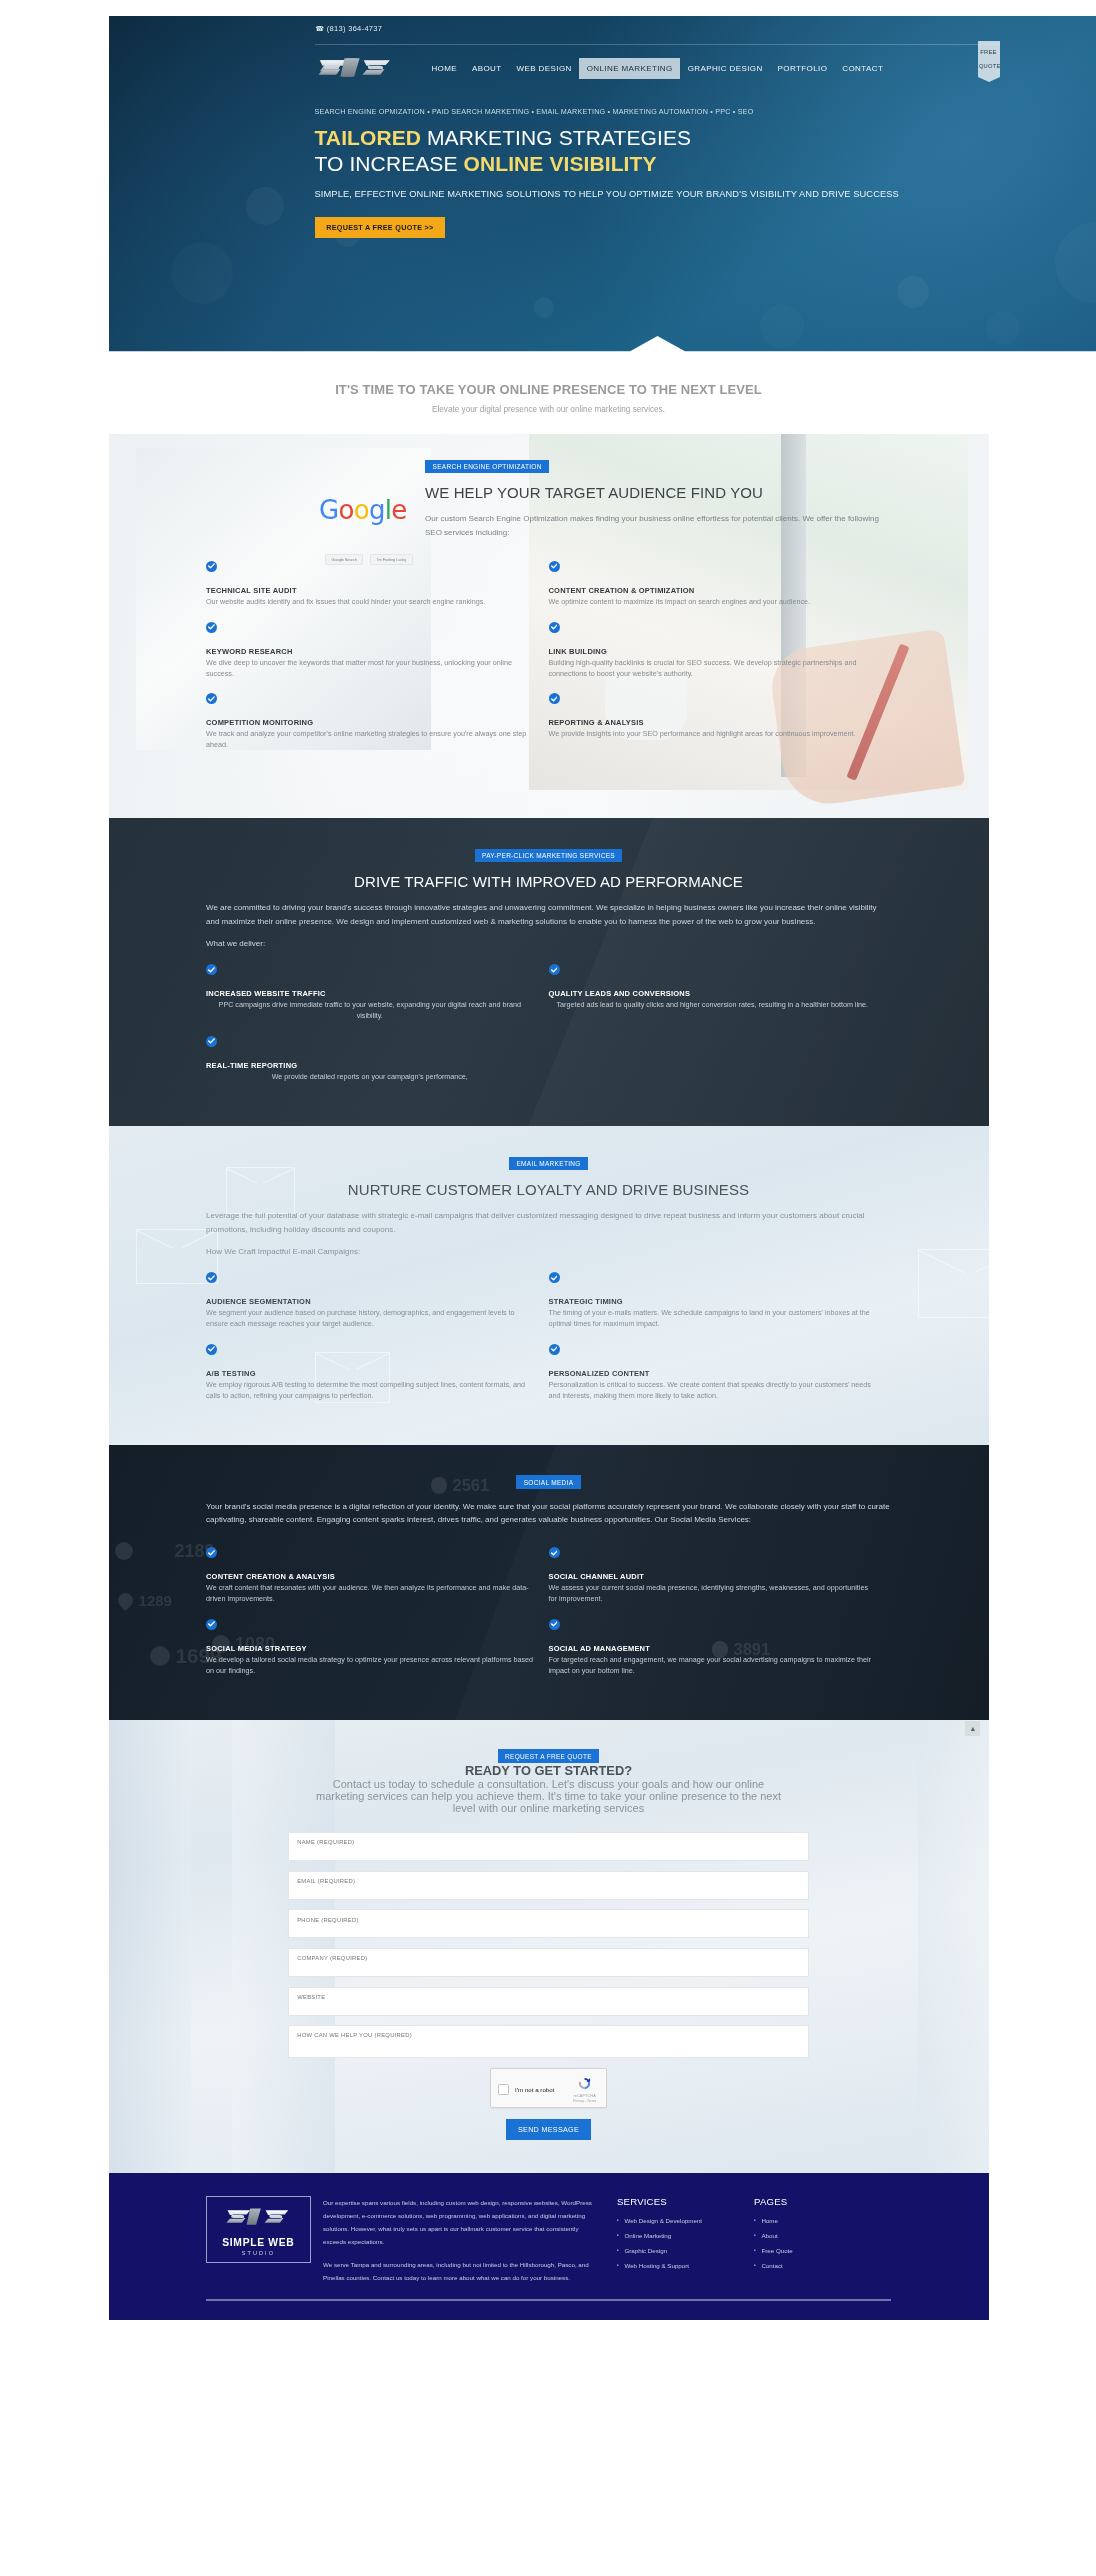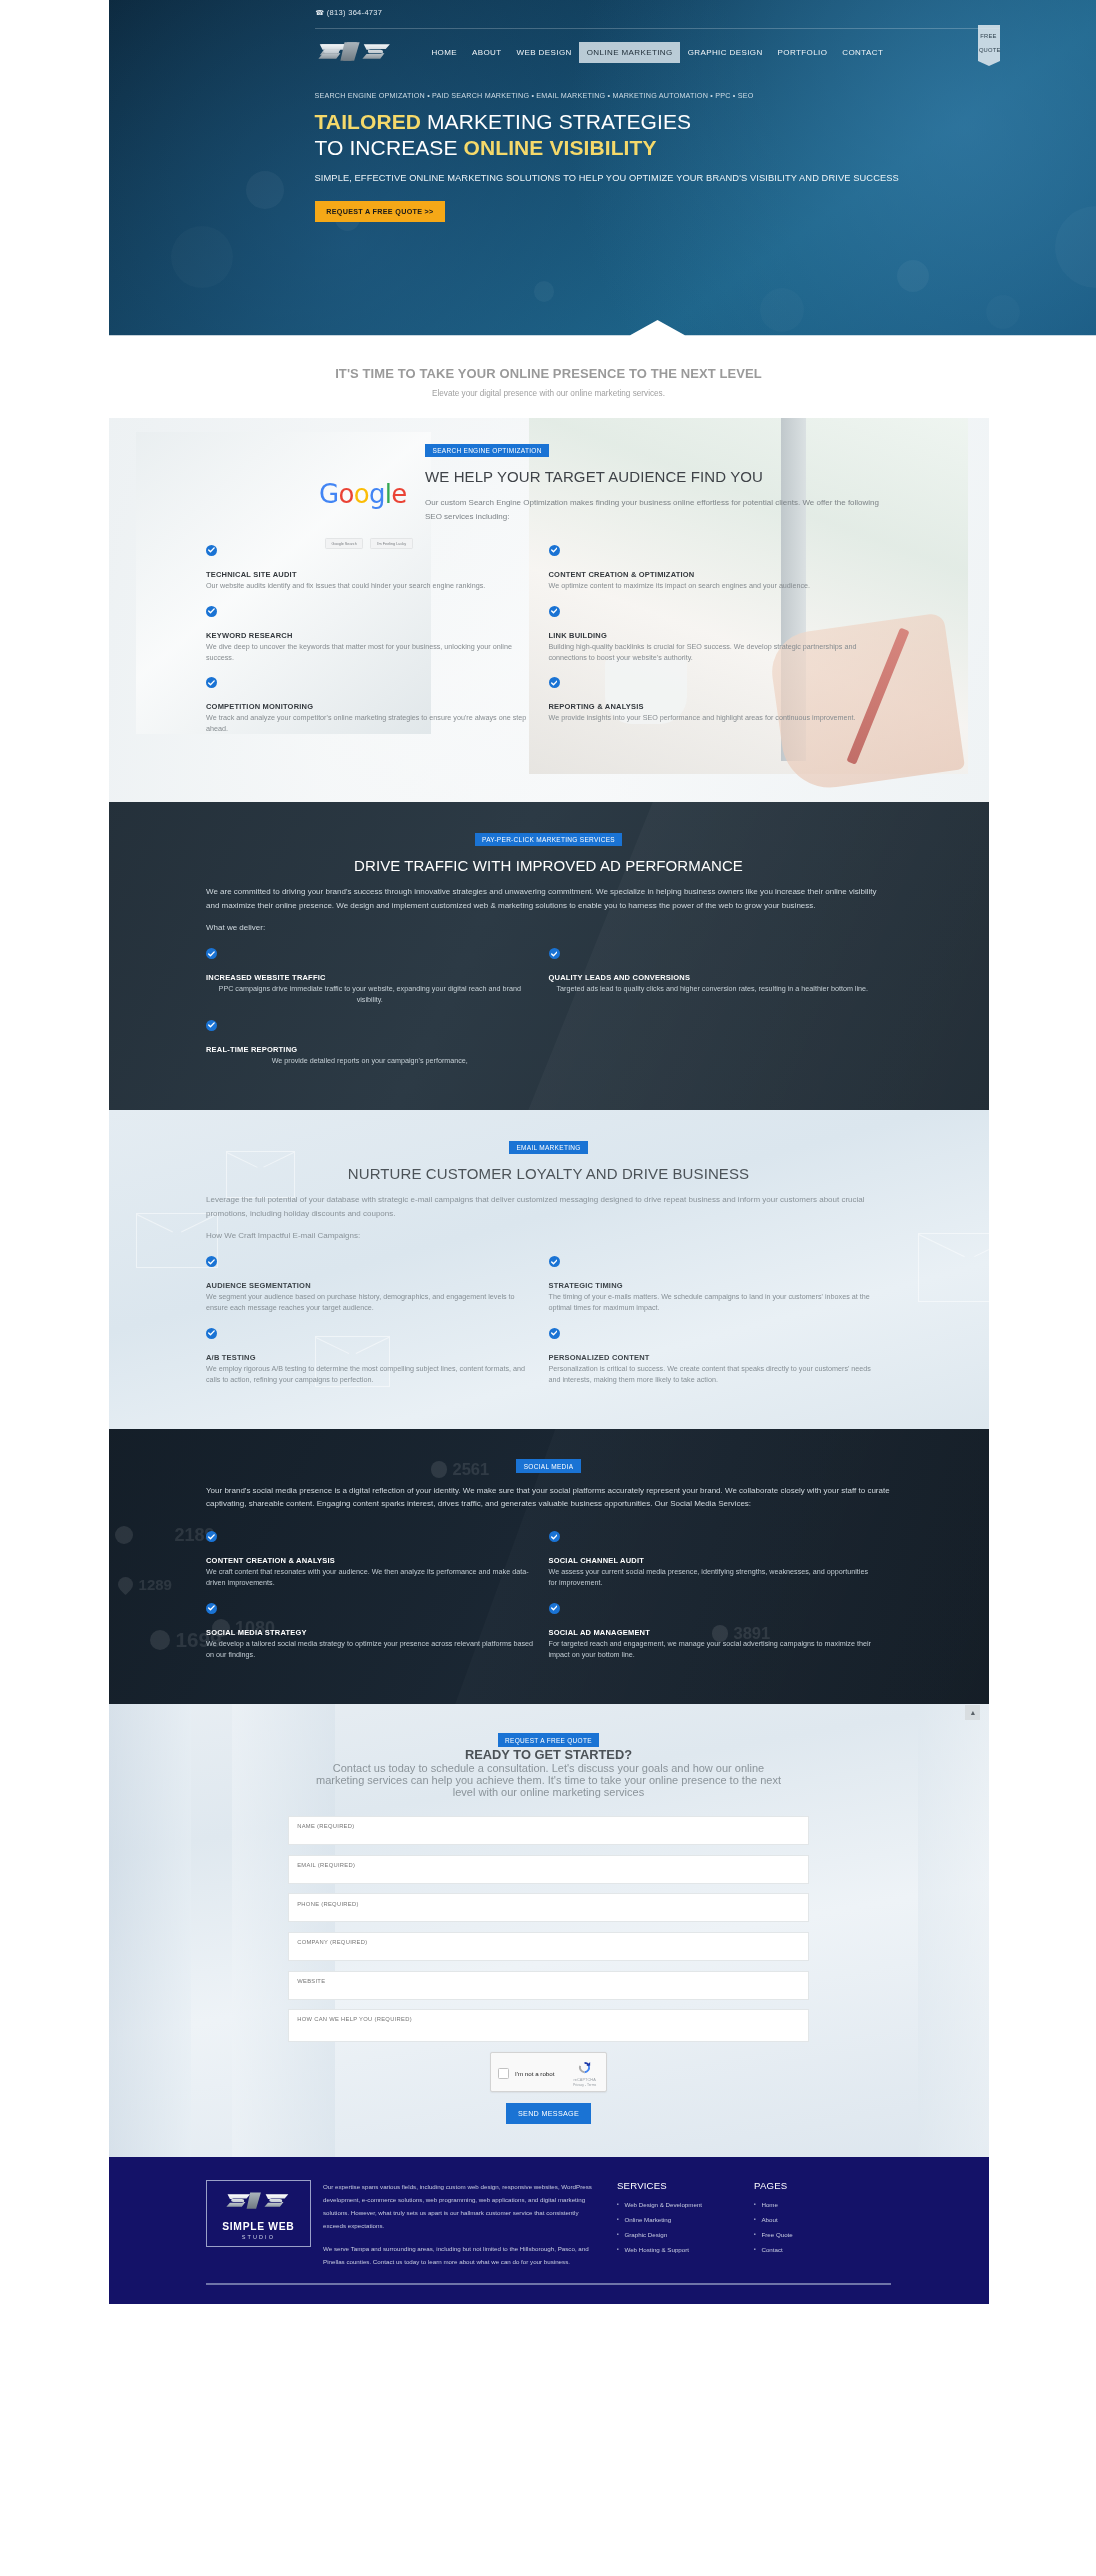--- a/index.html
+++ b/index.html
@@ -3,21 +3,21 @@
 <meta charset="utf-8">
 <style>
   * { box-sizing: border-box; margin: 0; padding: 0; }
   html, body { width: 1097px; }
   body {
     font-family: "Liberation Sans", sans-serif;
     background: #fff;
     width: 1097px;
     overflow-x: hidden;
   }
-  .wrap { width: 880px; margin: 0 auto; }
+  .wrap { width: 880px; margin: 16px auto; }
   .container { width: 685px; margin: 0 auto; position: relative; }
 
   
   .hero {
     position: relative;
     width: 1097px;
     height: 336px;
     background:
       radial-gradient(circle at 78% 38%, rgba(60,130,175,0.55) 0%, rgba(60,130,175,0) 45%),
       radial-gradient(circle at 22% 72%, rgba(40,105,150,0.45) 0%, rgba(40,105,150,0) 50%),

